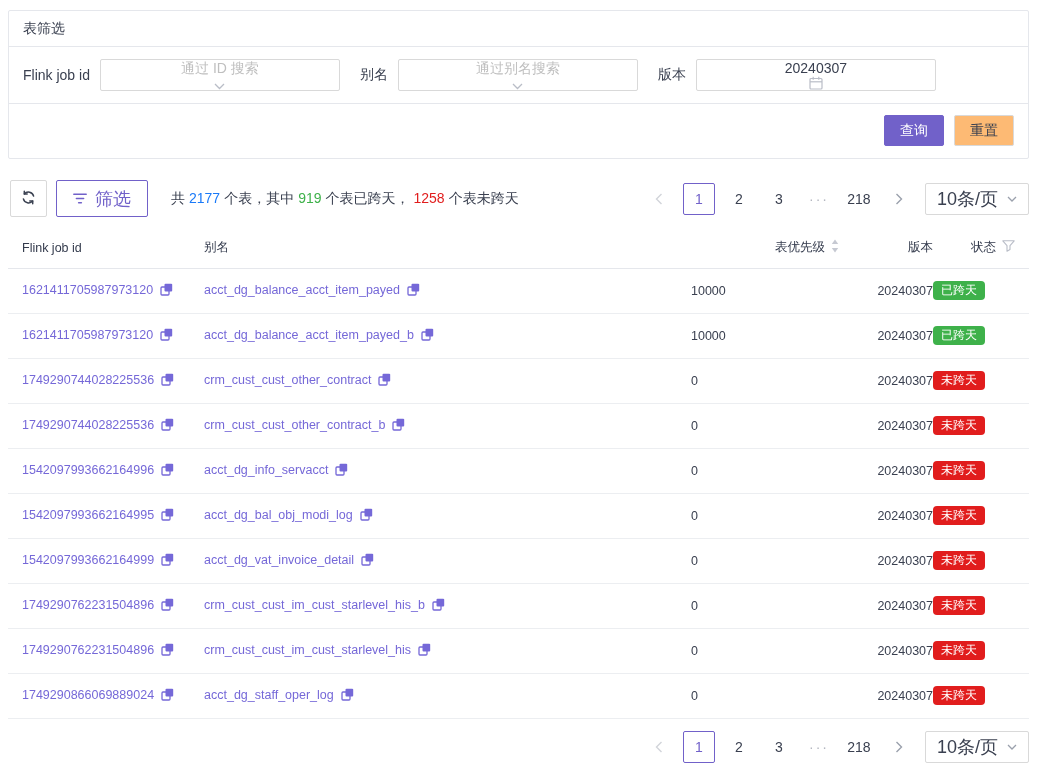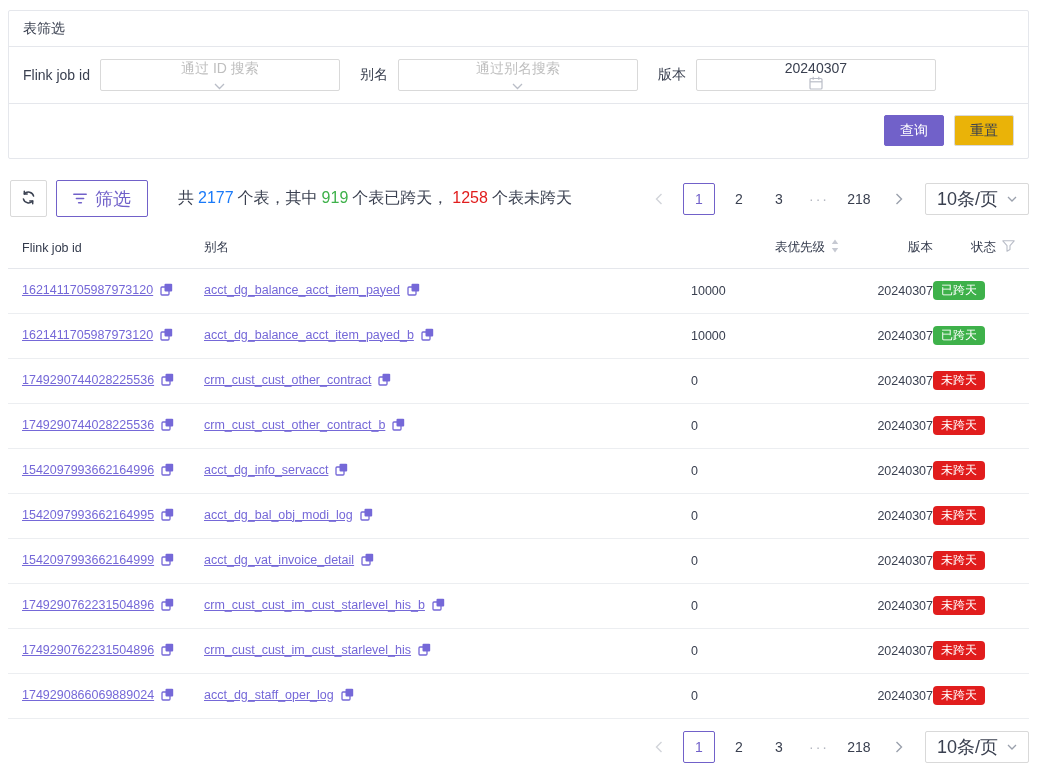--- a/index.html
+++ b/index.html
@@ -20,29 +20,29 @@
     width: 240px; height: 32px; border: 1px solid #d9d9d9; border-radius: 2px;
     display: flex; align-items: center; padding: 0 11px; background: #fff; cursor: pointer; flex-direction: column;
   }
   .placeholder { color: #bfbfbf; font-size: 14px; flex: 1; overflow: hidden; white-space: nowrap; }
   .date-value { color: #3a4050; font-size: 14px; flex: 1; }
   .suffix-icon { display: flex; align-items: center; color: #b9bdc7; }
   .card-footer { display: flex; justify-content: flex-end; gap: 10px; padding: 11px 14px 12px; }
   .btn { height: 31px; padding: 0 15px; font-size: 14px; border-radius: 2px; cursor: pointer;
          font-family: Liberation Serif, serif; display: inline-flex; align-items: center; }
   .btn-primary { background: var(--primary); border: 1px solid var(--primary); color: #fff; }
-  .btn-default { background: #eab308; border: 1px solid #d9d9d9; color: #3a4050; }
+  .btn-default { background: #fdba74; border: 1px solid #d9d9d9; color: #3a4050; }
   
   .toolbar { margin: 21px 8px 0 10px; display: flex; align-items: center; }
   .icon-btn { width: 37px; height: 37px; border: 1px solid #d9d9d9; border-radius: 2px; background: #fff;
               display: flex; align-items: center; justify-content: center; cursor: pointer; }
   .filter-btn { margin-left: 9px; height: 37px; padding: 0 16px; border: 1px solid var(--primary); border-radius: 2px;
                 background: #fff; color: var(--primary); font-size: 18px; font-family: inherit;
                 display: inline-flex; align-items: center; gap: 8px; cursor: pointer; }
-  .summary { margin-left: 30px; font-size: 16px; color: #3a4050; white-space: nowrap; }
+  .summary { margin-left: 23px; font-size: 14px; color: #3a4050; white-space: nowrap; }
   .summary .num { margin: 0 4px; font-weight: 400; }
   .num-blue { color: var(--blue); }
   .num-green { color: var(--green); }
   .num-red { color: var(--red); }
   .toolbar-spacer { flex: 1; }
   
   .pagination { display: flex; align-items: center; }
   .page-item { min-width: 32px; height: 32px; margin-left: 8px; display: inline-flex; align-items: center;
                justify-content: center; font-size: 14px; color: #3a4050; border-radius: 2px; cursor: pointer;
                background: #fff; user-select: none; }
@@ -60,21 +60,21 @@
   thead th { height: 40px; font-size: 12.5px; color: #333a4c; font-weight: 500; text-align: left;
              border-bottom: 1px solid #e5e7ec; padding: 0; }
   th.col-id, td.cell-id { width: 196px; padding-left: 14px; }
   th.col-alias { width: auto; }
   th.col-priority, td.cell-priority { width: 148px; }
   th.col-version, td.cell-version { width: 94px; text-align: right; }
   th.col-status, td.cell-status { width: 96px; padding-right: 14px; }
   .th-flex-end { display: flex; align-items: center; justify-content: flex-end; gap: 6px; }
   td { height: 45px; font-size: 12.5px; color: #3a4050; border-bottom: 1px solid #eceef1; }
   td.cell-priority { padding-right: 20px; }
-  .link { color: var(--link); cursor: pointer; text-decoration: underline; }
+  .link { color: var(--link); cursor: pointer; }
   .copy { margin-left: 7px; cursor: pointer; display: inline-block; vertical-align: -2px; }
   .badge { display: inline-block; padding: 3px 8px 4px; border-radius: 4px; color: #fff; font-size: 12px; line-height: 1; }
   .badge-green { background: var(--green); }
   .badge-red { background: var(--red); }
   
   .bottom-bar { margin: 12px 8px 0 10px; display: flex; justify-content: flex-end; }
 </style>
 </head>
 <body>
 

